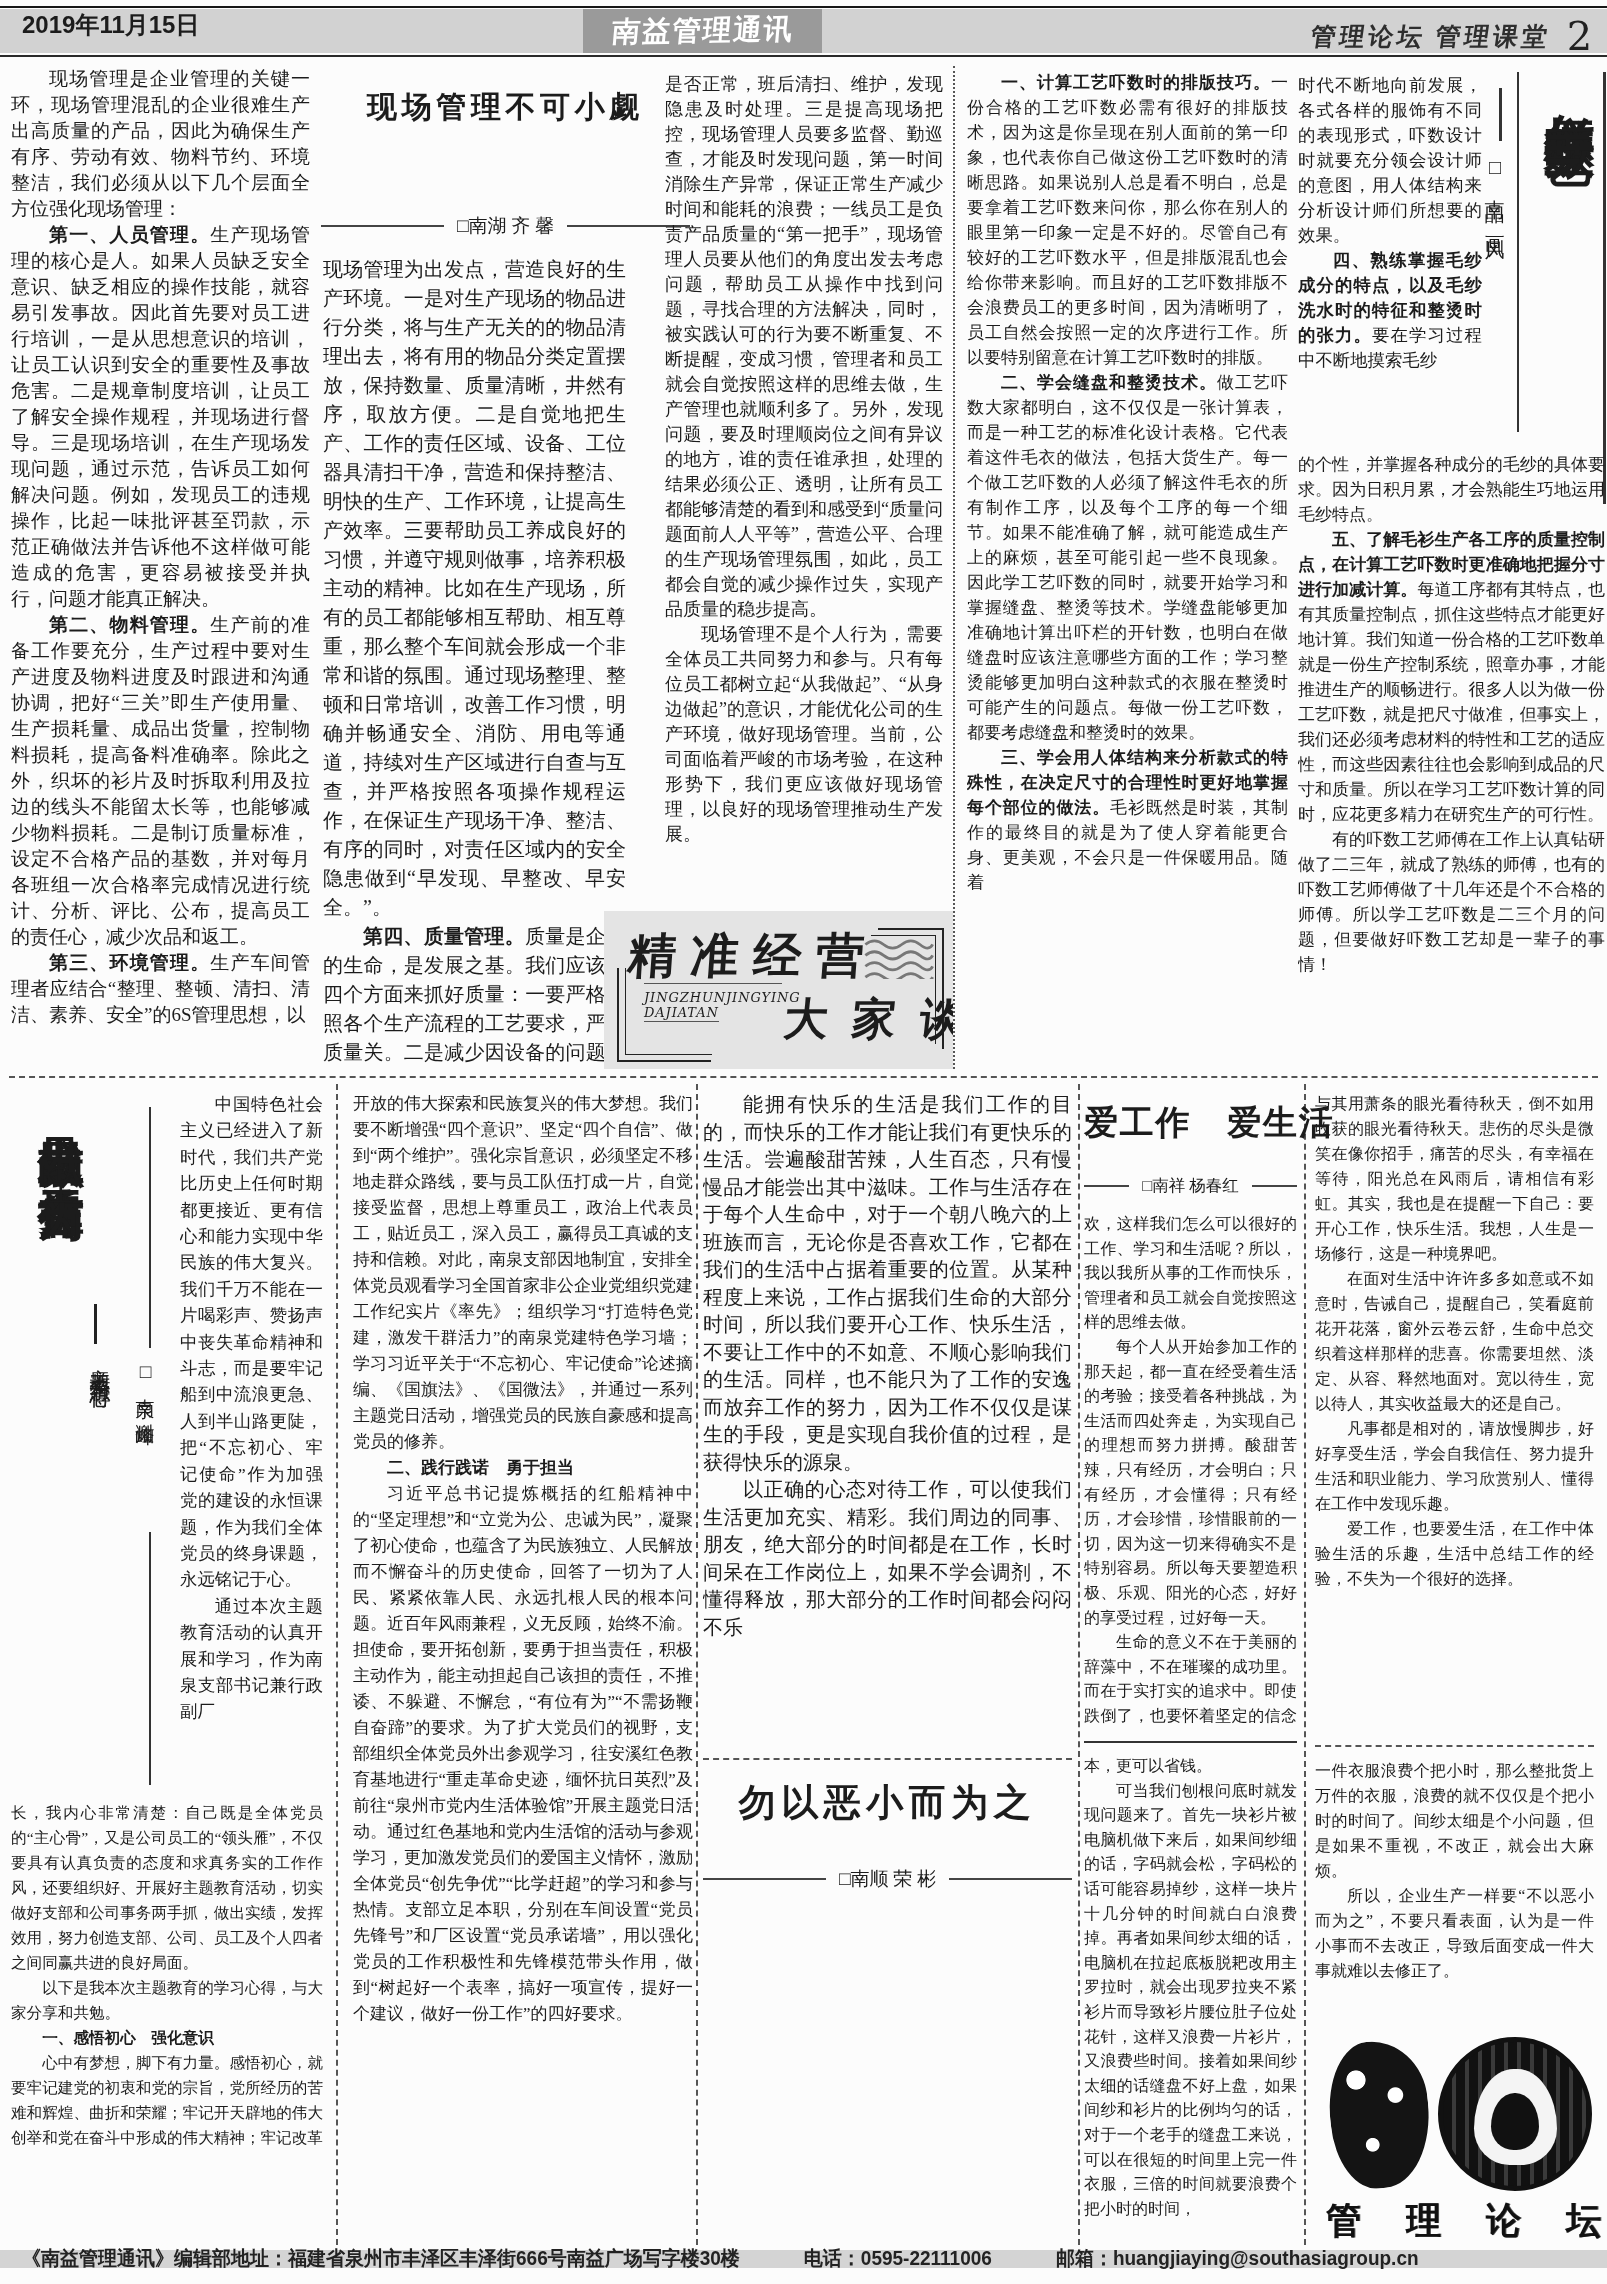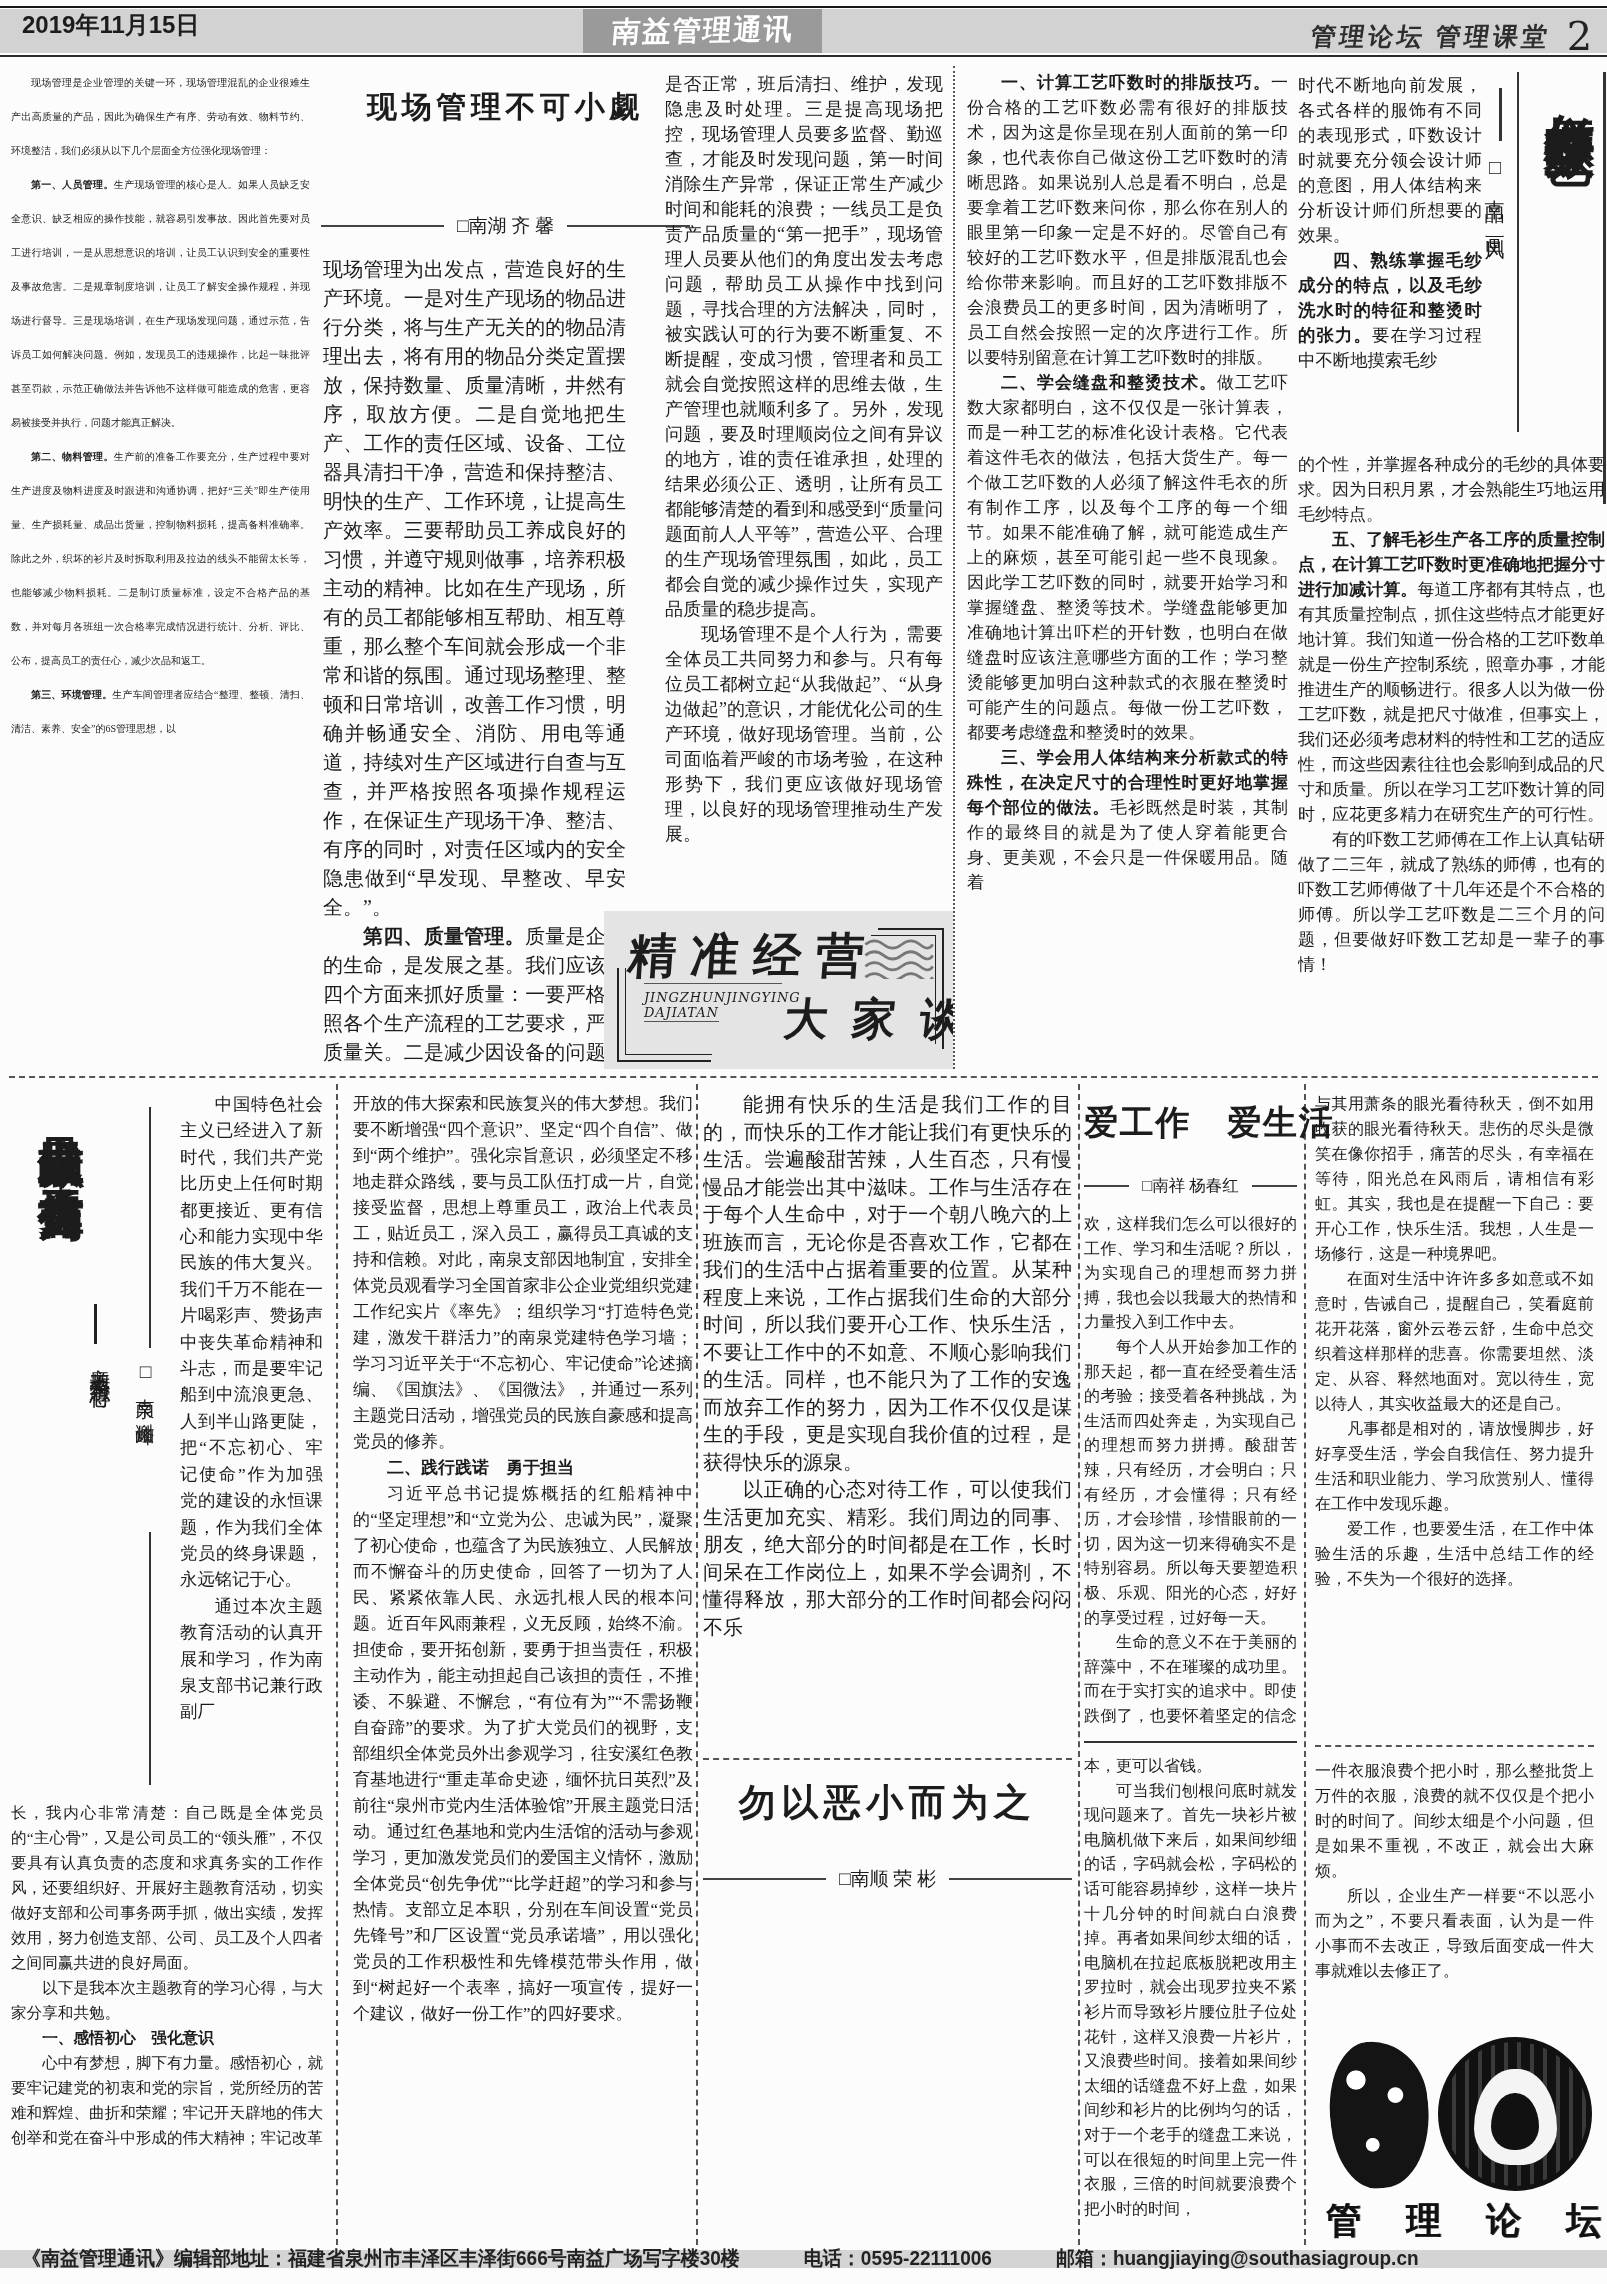--- a/index.html
+++ b/index.html
@@ -14,21 +14,21 @@
   #masthead-box span{color:#fff;font-size:28.5px;font-weight:bold;transform:skewX(-6deg) rotate(-1deg);letter-spacing:1.8px;}
   #header-right{top:13px;right:14.7px;display:flex;align-items:center;gap:16.5px;}
   #header-section{font-size:25px;font-weight:bold;color:#2e2e2e;transform:skewX(-8deg);letter-spacing:3.7px;}
   #page-number{font-size:40px;font-family:"DejaVu Serif",serif;color:#222;}
   #content-rule{top:55px;left:0;width:1607px;height:1.8px;background:#2a2a2a;}
   
   .col{position:absolute;text-align:justify;overflow:hidden;}
   .col p{margin:0;text-indent:2em;}
   .col p.flush{text-indent:0;}
   .col strong{font-weight:bold;}
-  .small{font-size:10px;line-height:34px;}
+  .small{font-size:19px;line-height:26px;}
   
   #a1-title{top:87px;left:321px;width:369px;font-size:30px;font-weight:bold;text-align:center;letter-spacing:4.6px;white-space:nowrap;}
   .byline-row{display:flex;align-items:center;gap:13px;font-size:19px;}
   .byline-row .rule{flex:1;height:1.8px;background:#444;}
   #a1-byline{top:213px;left:321px;width:369px;}
   #a1-b1{top:255px;left:323px;width:303px;height:815px;font-size:20px;line-height:29px;}
   #a1-b2{top:72px;left:665px;width:278px;height:785px;font-size:18px;line-height:25px;}
   
   #jz-box{top:911px;left:604px;width:349px;height:158px;background:#e4e4e4;overflow:hidden;}
   #jz-main{position:absolute;top:13px;left:24px;font-size:48px;font-weight:bold;letter-spacing:14.7px;transform:skewX(-4deg);}
@@ -222,21 +222,21 @@
     <span class="rule"></span>
   </div>
 
   <div class="abs" id="love-title">爱工作　爱生活</div>
   <div class="abs byline-row" id="love-byline">
     <span class="rule"></span>
     <span>□南祥    杨春红</span>
     <span class="rule"></span>
   </div>
   <div class="col" id="love-b2">
-      <p class="flush">欢，这样我们怎么可以很好的工作、学习和生活呢？所以，为实现自己的理想而努力拼搏，我也会以我最大的热情和力量投入到工作中去。</p>
+      <p class="flush">欢，这样我们怎么可以很好的工作、学习和生活呢？所以，我以我所从事的工作而快乐，管理者和员工就会自觉按照这样的思维去做。</p>
       <p>每个人从开始参加工作的那天起，都一直在经受着生活的考验；接受着各种挑战，为生活而四处奔走，为实现自己的理想而努力拼搏。酸甜苦辣，只有经历，才会明白；只有经历，才会懂得；只有经历，才会珍惜，珍惜眼前的一切，因为这一切来得确实不是特别容易。所以每天要塑造积极、乐观、阳光的心态，好好的享受过程，过好每一天。</p>
       <p>生命的意义不在于美丽的辞藻中，不在璀璨的成功里。而在于实打实的追求中。即使跌倒了，也要怀着坚定的信念站立。</p>
     </div>
   <div class="abs" id="c4-rule"></div>
   <div class="col" id="w-b2">
       <p class="flush">本，更可以省钱。</p>
       <p>可当我们刨根问底时就发现问题来了。首先一块衫片被电脑机做下来后，如果间纱细的话，字码就会松，字码松的话可能容易掉纱，这样一块片十几分钟的时间就白白浪费掉。再者如果间纱太细的话，电脑机在拉起底板脱耙改用主罗拉时，就会出现罗拉夹不紧衫片而导致衫片腰位肚子位处花针，这样又浪费一片衫片，又浪费些时间。接着如果间纱太细的话缝盘不好上盘，如果间纱和衫片的比例均匀的话，对于一个老手的缝盘工来说，可以在很短的时间里上完一件衣服，三倍的时间就要浪费个把小时的时间，</p>
     </div>
 
   <div class="col" id="love-b3">

